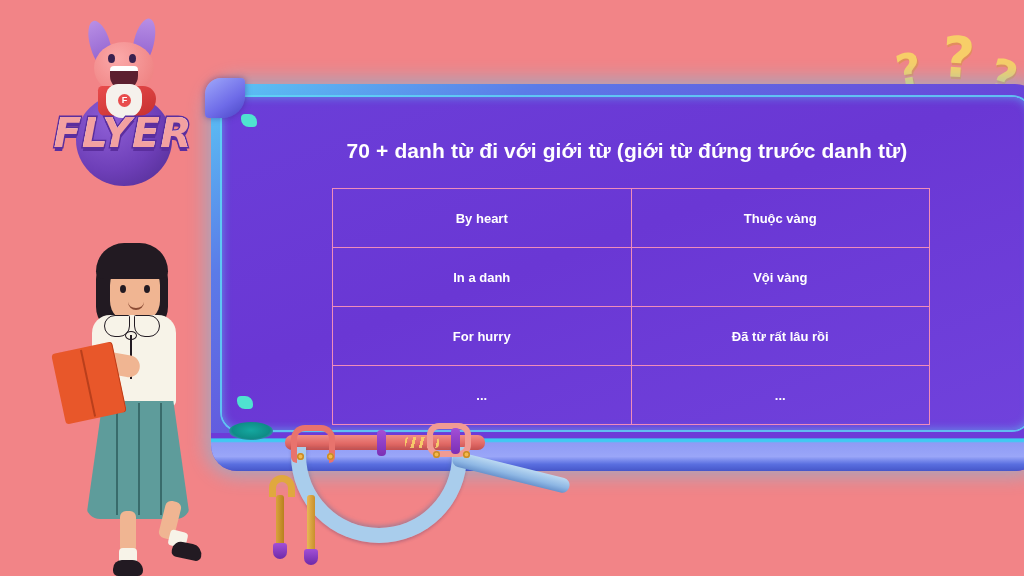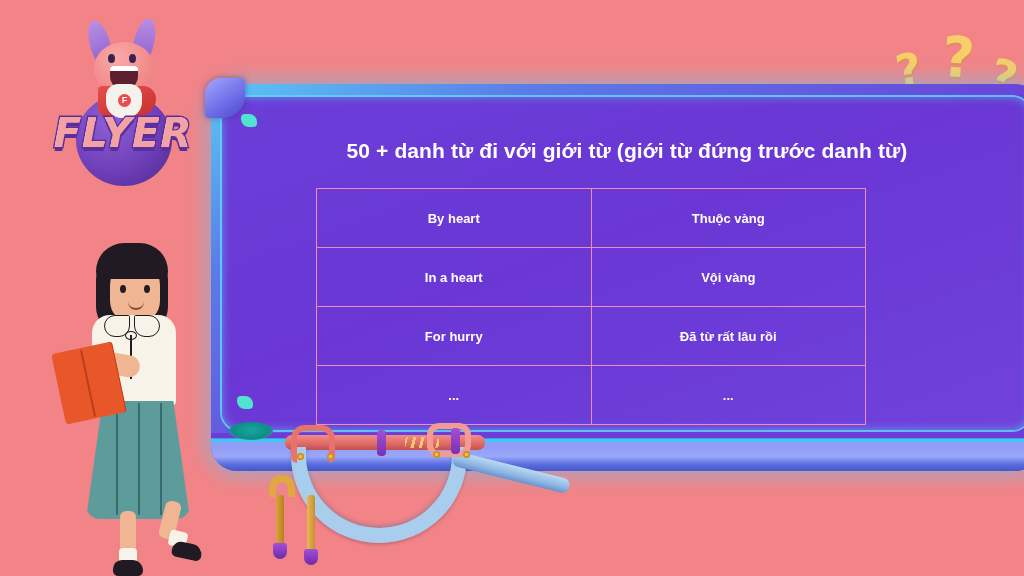--- a/index.html
+++ b/index.html
@@ -223,22 +223,22 @@
   
   .title {
     position: absolute; left: 232px; top: 139px;
     width: 790px; text-align: center;
     font-size: 21px; font-weight: bold; color: #FFFFFF;
     letter-spacing: .1px;
   }
 
   
   .vocab-table {
-    position: absolute; left: 316px; top: 188px;
-    width: 550px; height: 236px;
+    position: absolute; left: 332px; top: 188px;
+    width: 598px; height: 236px;
     border-collapse: collapse;
     table-layout: fixed;
   }
   .vocab-table td {
     border: 1.5px solid #F08CBA;
     text-align: center; vertical-align: middle;
     color: #FFFFFF; font-size: 13px; font-weight: bold;
     height: 59px;
   }
 
@@ -368,30 +368,30 @@
 
   <div class="frame">
     <div class="inner"></div>
     <div class="bottom-bar"></div>
     <div class="corner tl"></div>
     <div class="corner-dot tl"></div>
     <div class="corner-dot bl"></div>
     <div class="vent"></div>
   </div>
 
-  <div class="title">50 + danh từ đi với giới từ (giới từ đứng trước danh từ)</div>
+  <div class="title">70 + danh từ đi với giới từ (giới từ đứng trước danh từ)</div>
 
   <table class="vocab-table">
     <tbody>
       <tr>
         <td>By heart</td>
         <td>Thuộc vàng</td>
       </tr>
       <tr>
-        <td>In a heart</td>
+        <td>In a danh</td>
         <td>Vội vàng</td>
       </tr>
       <tr>
         <td>For hurry</td>
         <td>Đã từ rất lâu rồi</td>
       </tr>
       <tr>
         <td>...</td>
         <td>...</td>
       </tr>

